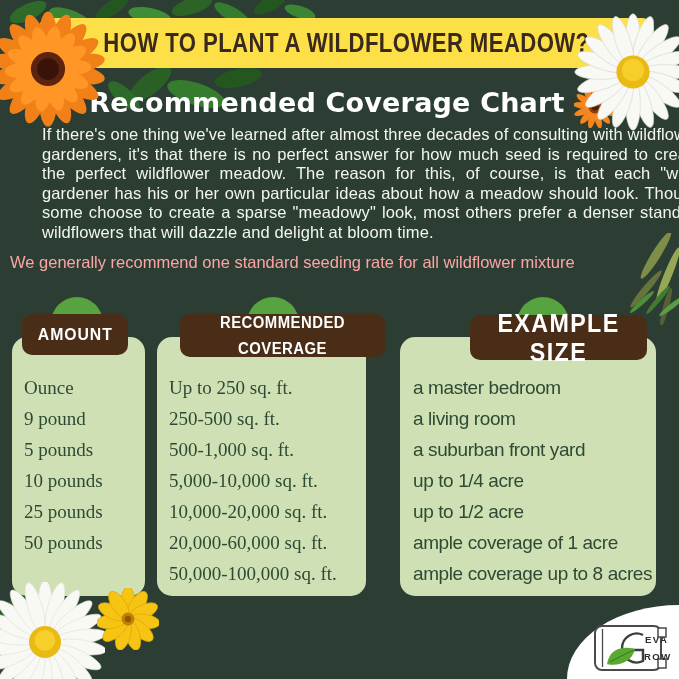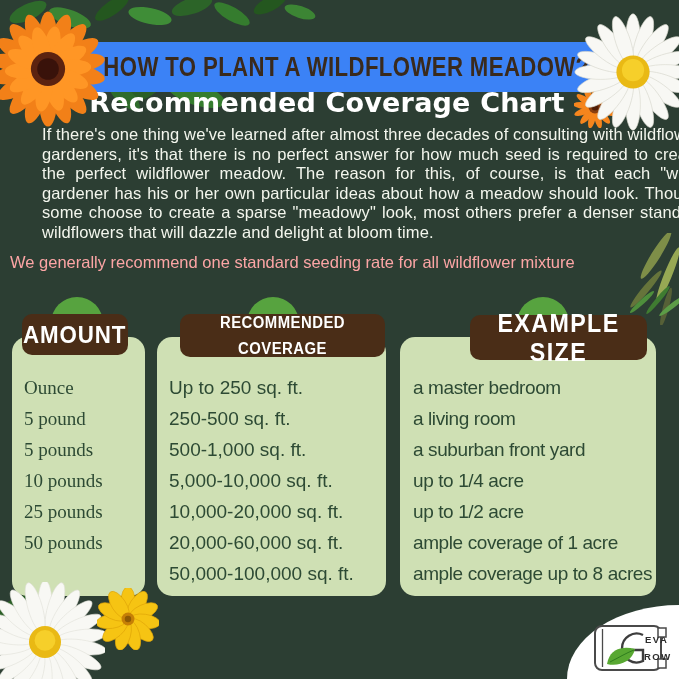--- a/index.html
+++ b/index.html
@@ -1,48 +1,48 @@
 <!DOCTYPE html>
 <html><head>
 <meta charset="utf-8">
 <style>
   html,body{margin:0;padding:0;background:#1f2d26;}
   .poster{position:relative;width:679px;height:679px;background:#2c3e33;overflow:hidden;
           font-family:"Liberation Sans",sans-serif;}
   .abs{position:absolute;}
 
   
-  .banner{left:38px;top:18px;width:616px;height:50px;background:#3b82f6;border-radius:12px;
-          display:flex;align-items:center;justify-content:center;z-index:2;margin-top:24px;}
+  .banner{left:38px;top:18px;width:616px;height:50px;background:#fde047;border-radius:12px;
+          display:flex;align-items:center;justify-content:center;z-index:2;}
   .banner-title{font-weight:bold;font-size:27px;color:#3a2a1c;white-space:nowrap;
                 display:inline-block;transform:scaleX(.82);letter-spacing:.5px;}
 
   .subtitle-row{left:0;top:82px;width:679px;height:40px;display:flex;align-items:center;
                 justify-content:center;gap:9px;z-index:2;padding-left:26px;box-sizing:border-box;}
   .subtitle{font-family:"DejaVu Sans",sans-serif;font-weight:bold;font-size:27px;color:#ffffff;
             white-space:nowrap;letter-spacing:.2px;}
   .subtitle-flower{margin-top:10px;flex:0 0 auto;}
 
   
   .intro{left:10px;top:125px;width:659px;font-size:16.5px;line-height:19.5px;color:#f3f6ed;
          text-align:justify;letter-spacing:.1px;z-index:2;margin-left:32px;}
   .note{left:10px;top:253px;width:659px;font-size:16.5px;color:#fca5a5;z-index:2;white-space:nowrap;}
 
   
   .bump{top:297px;width:52px;height:52px;border-radius:50%;background:#57a33f;z-index:1;}
   .colhead{background:#4a2d17;border-radius:10px;color:#fff;font-weight:bold;z-index:3;
            display:flex;align-items:center;justify-content:center;text-align:center;}
   .colhead span{display:inline-block;transform:scaleX(.93);white-space:pre-line;}
-  .h1{left:22px;top:314px;width:106px;height:41px;font-size:24px;letter-spacing:1px;}
+  .h1{left:22px;top:314px;width:106px;height:41px;font-size:17px;letter-spacing:1px;}
   .h2{left:180px;top:314px;width:205px;height:43px;font-size:16px;line-height:26px;letter-spacing:.5px;}
   .h3{left:458px;top:315px;width:177px;height:45px;font-size:25px;letter-spacing:1.5px;margin-left:12px;}
 
   .card{top:337px;height:259px;background:#cfe0b4;border-radius:15px;z-index:2;}
   .c1{left:12px;width:133px;font-family:Liberation Serif, serif;}
-  .c2{left:157px;width:229px;}
+  .c2{left:157px;width:209px;font-family:Liberation Serif, serif;}
   .c3{left:400px;width:256px;}
   .rows{padding:35px 0 0 12px;}
   .row{height:31px;line-height:31px;font-size:19px;color:#2d4a34;white-space:nowrap;}
   .c3 .row{letter-spacing:-.4px;padding-left:1px;}
 
   
   .deco{z-index:1;}
   .flower{z-index:4;}
   .over-card{z-index:3;}
   .corner{right:0;bottom:0;width:112px;height:74px;background:#ffffff;
@@ -99,21 +99,21 @@
   <div class="abs intro">If there's one thing we've learned after almost three decades of consulting with wildflower gardeners, it's that there is no perfect answer for how much seed is required to create the perfect wildflower meadow. The reason for this, of course, is that each "wild" gardener has his or her own particular ideas about how a meadow should look. Though some choose to create a sparse "meadowy" look, most others prefer a denser stand of wildflowers that will dazzle and delight at bloom time.</div>
   <div class="abs note">We generally recommend one standard seeding rate for all wildflower mixture</div>
 
   <div class="abs bump" style="left:51px"></div>
   <div class="abs bump" style="left:247px"></div>
   <div class="abs bump" style="left:517px"></div>
 
   <div class="abs card c1">
     <div class="rows">
       <div class="row">Ounce</div>
-      <div class="row">5 pound</div>
+      <div class="row">9 pound</div>
       <div class="row">5 pounds</div>
       <div class="row">10 pounds</div>
       <div class="row">25 pounds</div>
       <div class="row">50 pounds</div>
     </div>
   </div>
   <div class="abs card c2">
     <div class="rows">
       <div class="row">Up to 250 sq. ft.</div>
       <div class="row">250-500 sq. ft.</div>

